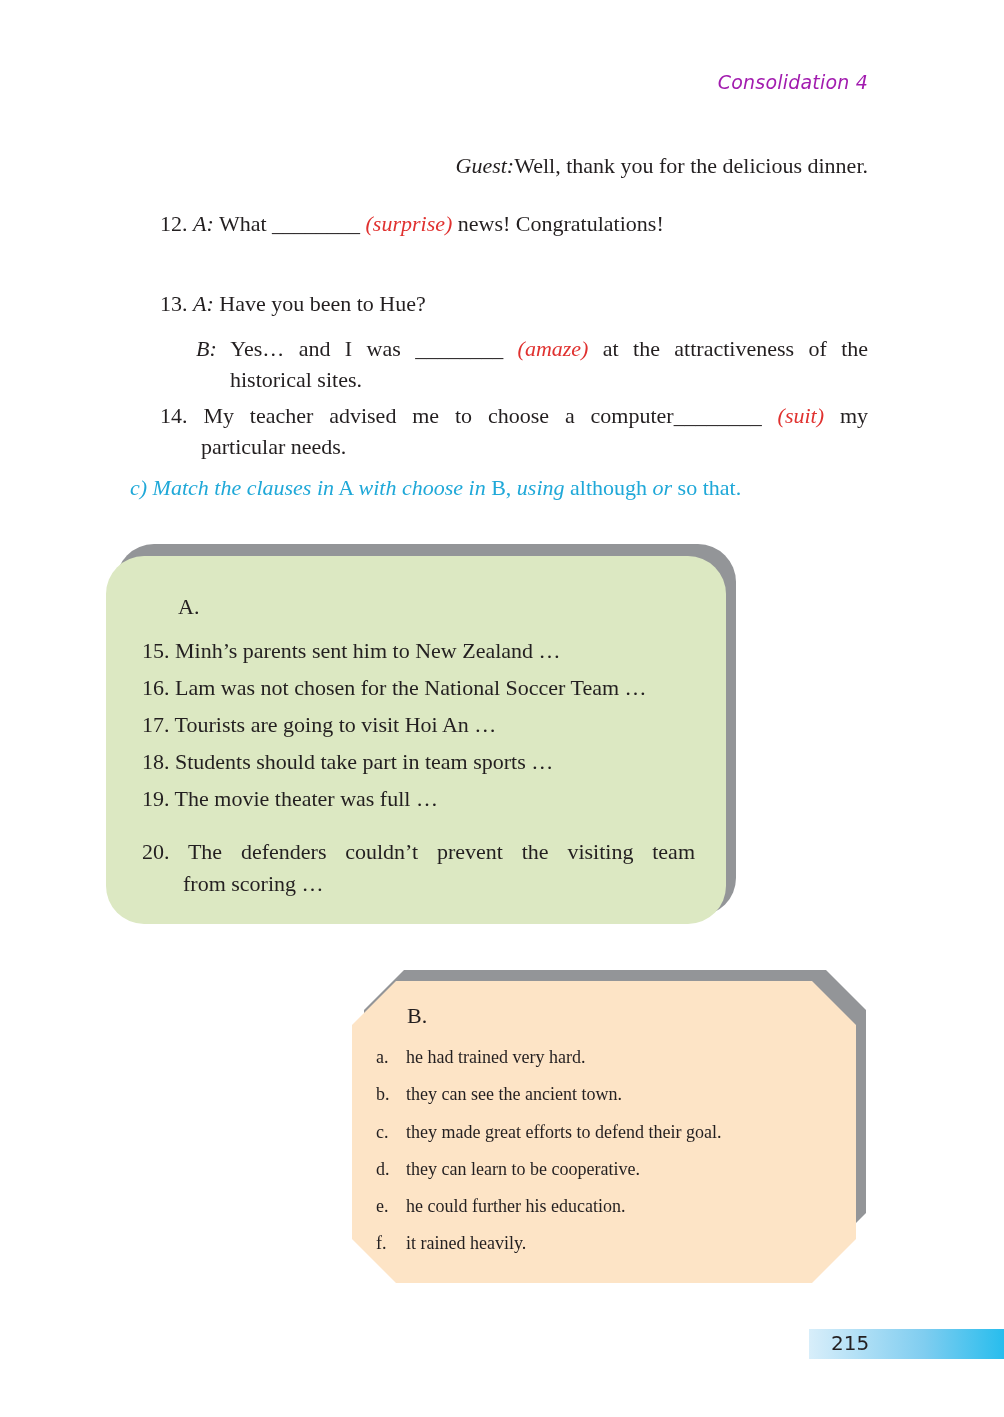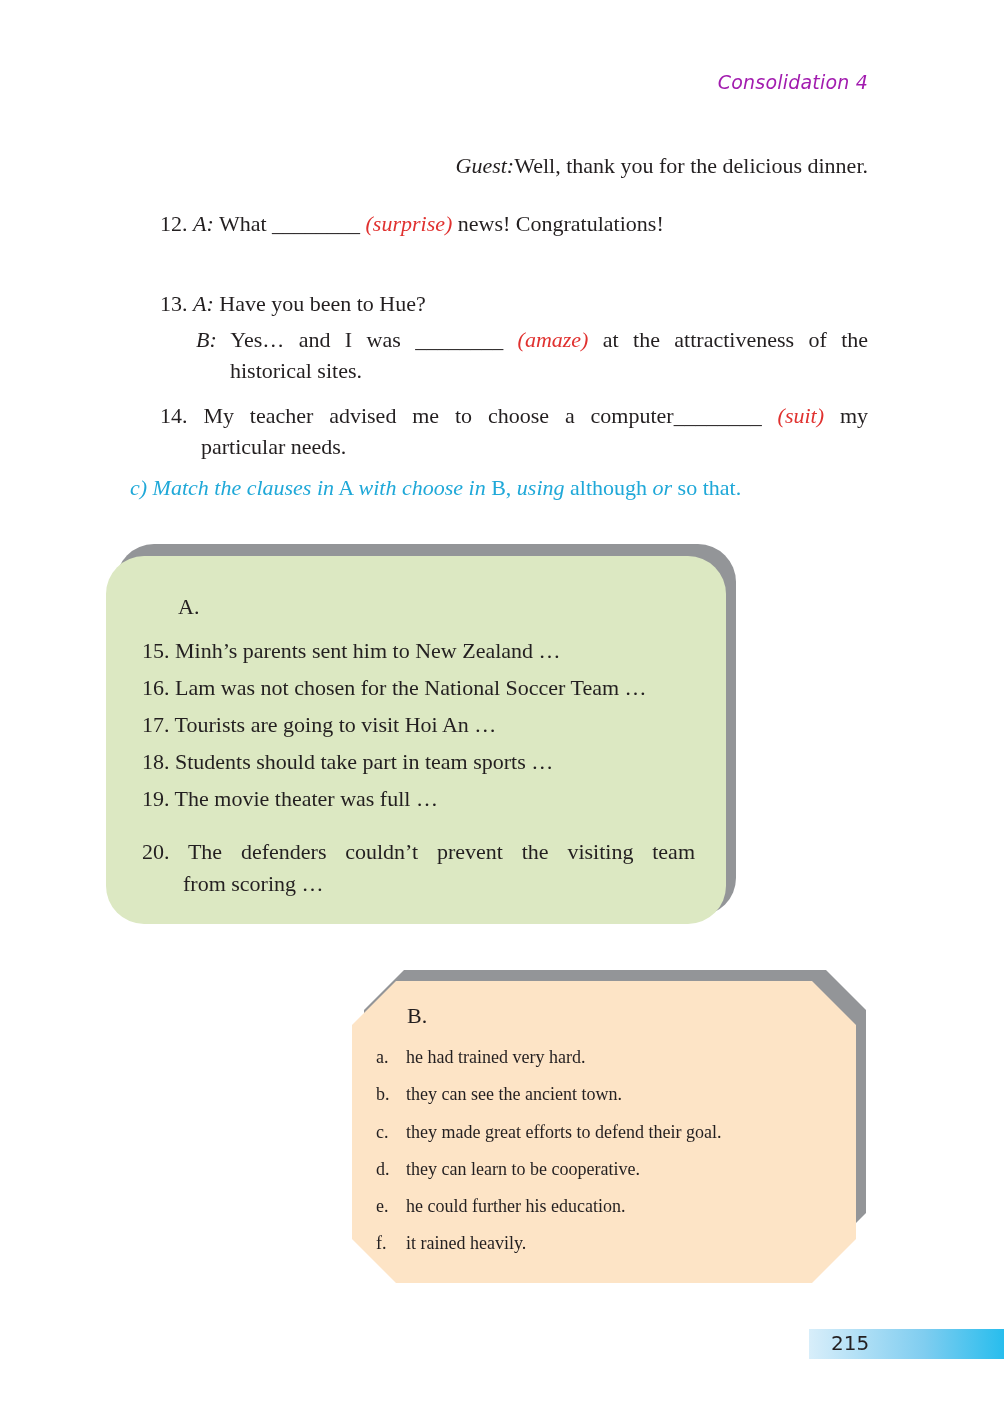--- a/index.html
+++ b/index.html
@@ -73,21 +73,21 @@
     <span>news! Congratulations!</span>
   </div>
 </div>
 
 <div class="ex" id="q13">
   <div class="line">
     <span class="num">13.</span>
     <span class="spk">A:</span>
     <span>Have you been to Hue?</span>
   </div>
-  <div style="padding-left:36px; margin-top:5px;font-family:Liberation Serif, serif;">
+  <div style="padding-left:36px; margin-top:14px;font-family:Liberation Serif, serif;">
     <div class="line justify">
       <span class="spk">B:</span>
       <span>Yes… and I was</span>
       <span class="blank">________</span>
       <span class="hint">(amaze)</span>
       <span>at the attractiveness of the</span>
     </div>
     <div class="line" style="padding-left:34px;">historical sites.</div>
   </div>
 </div>

